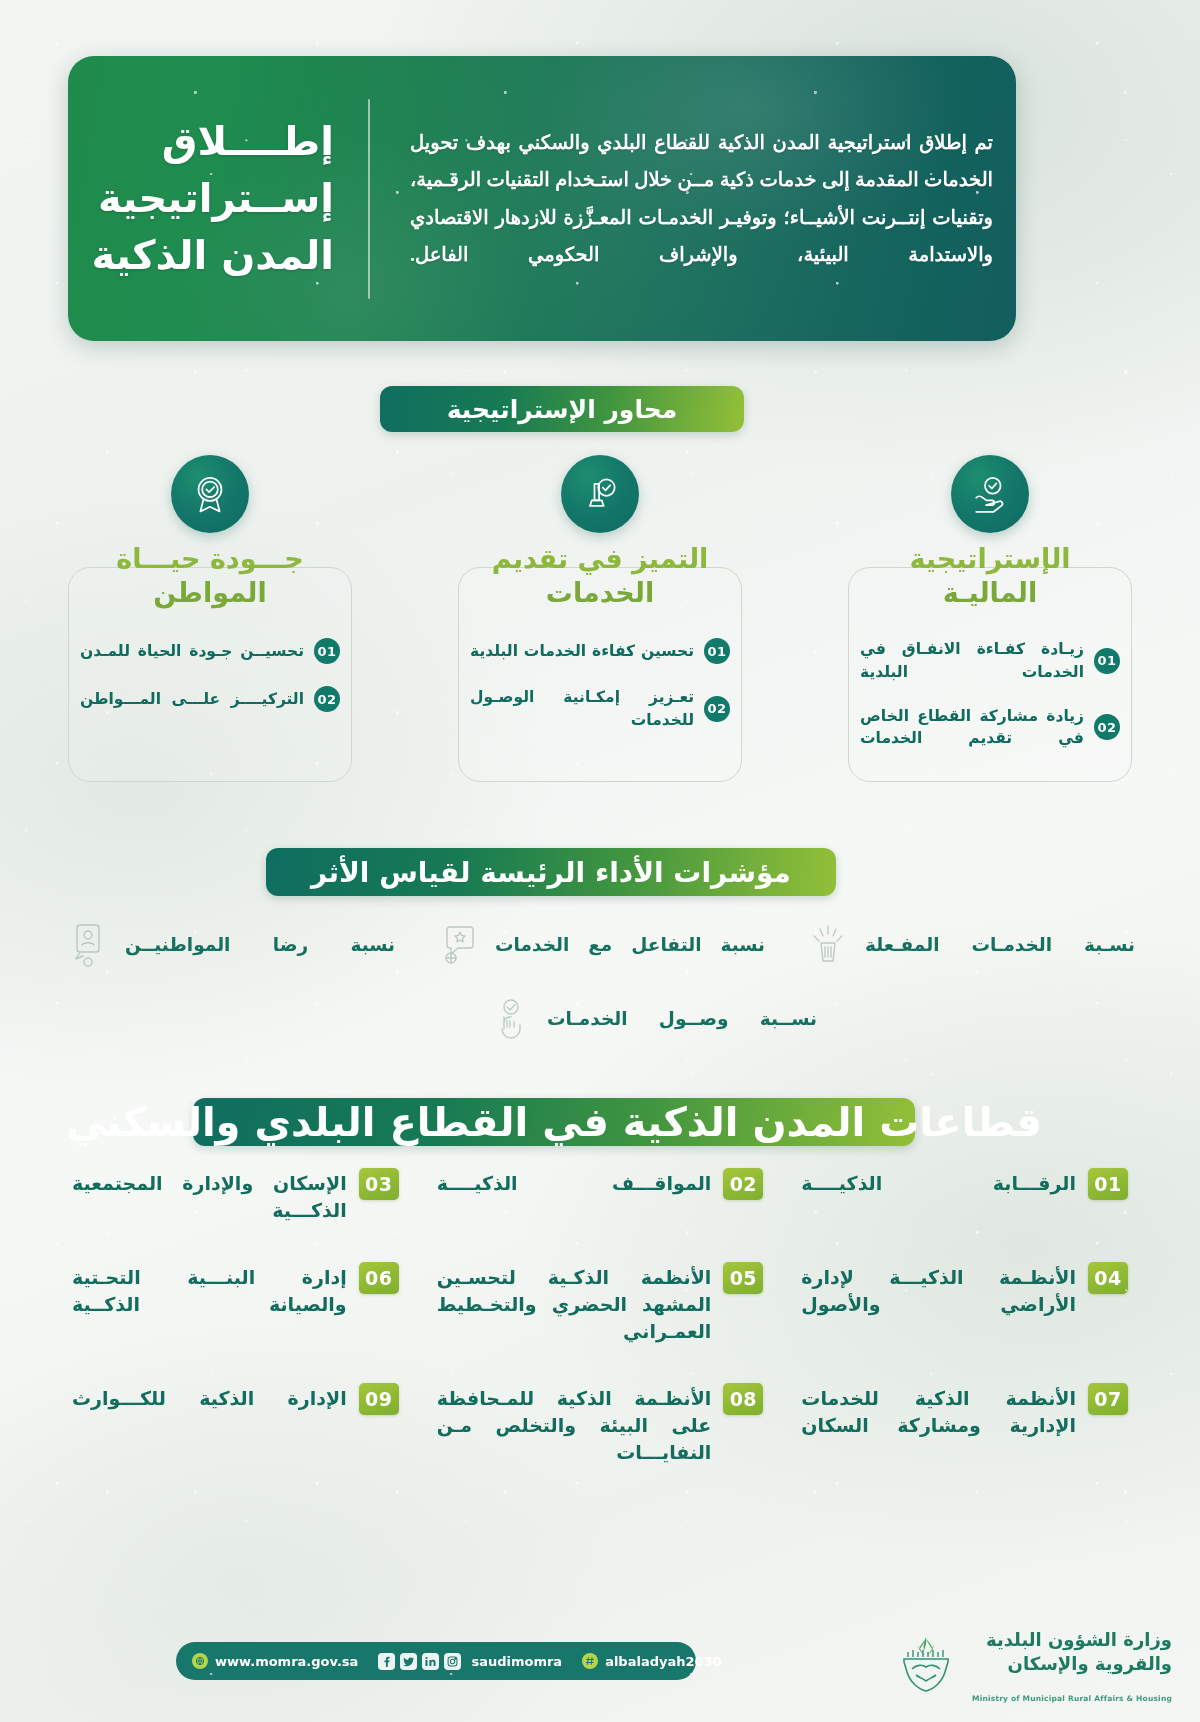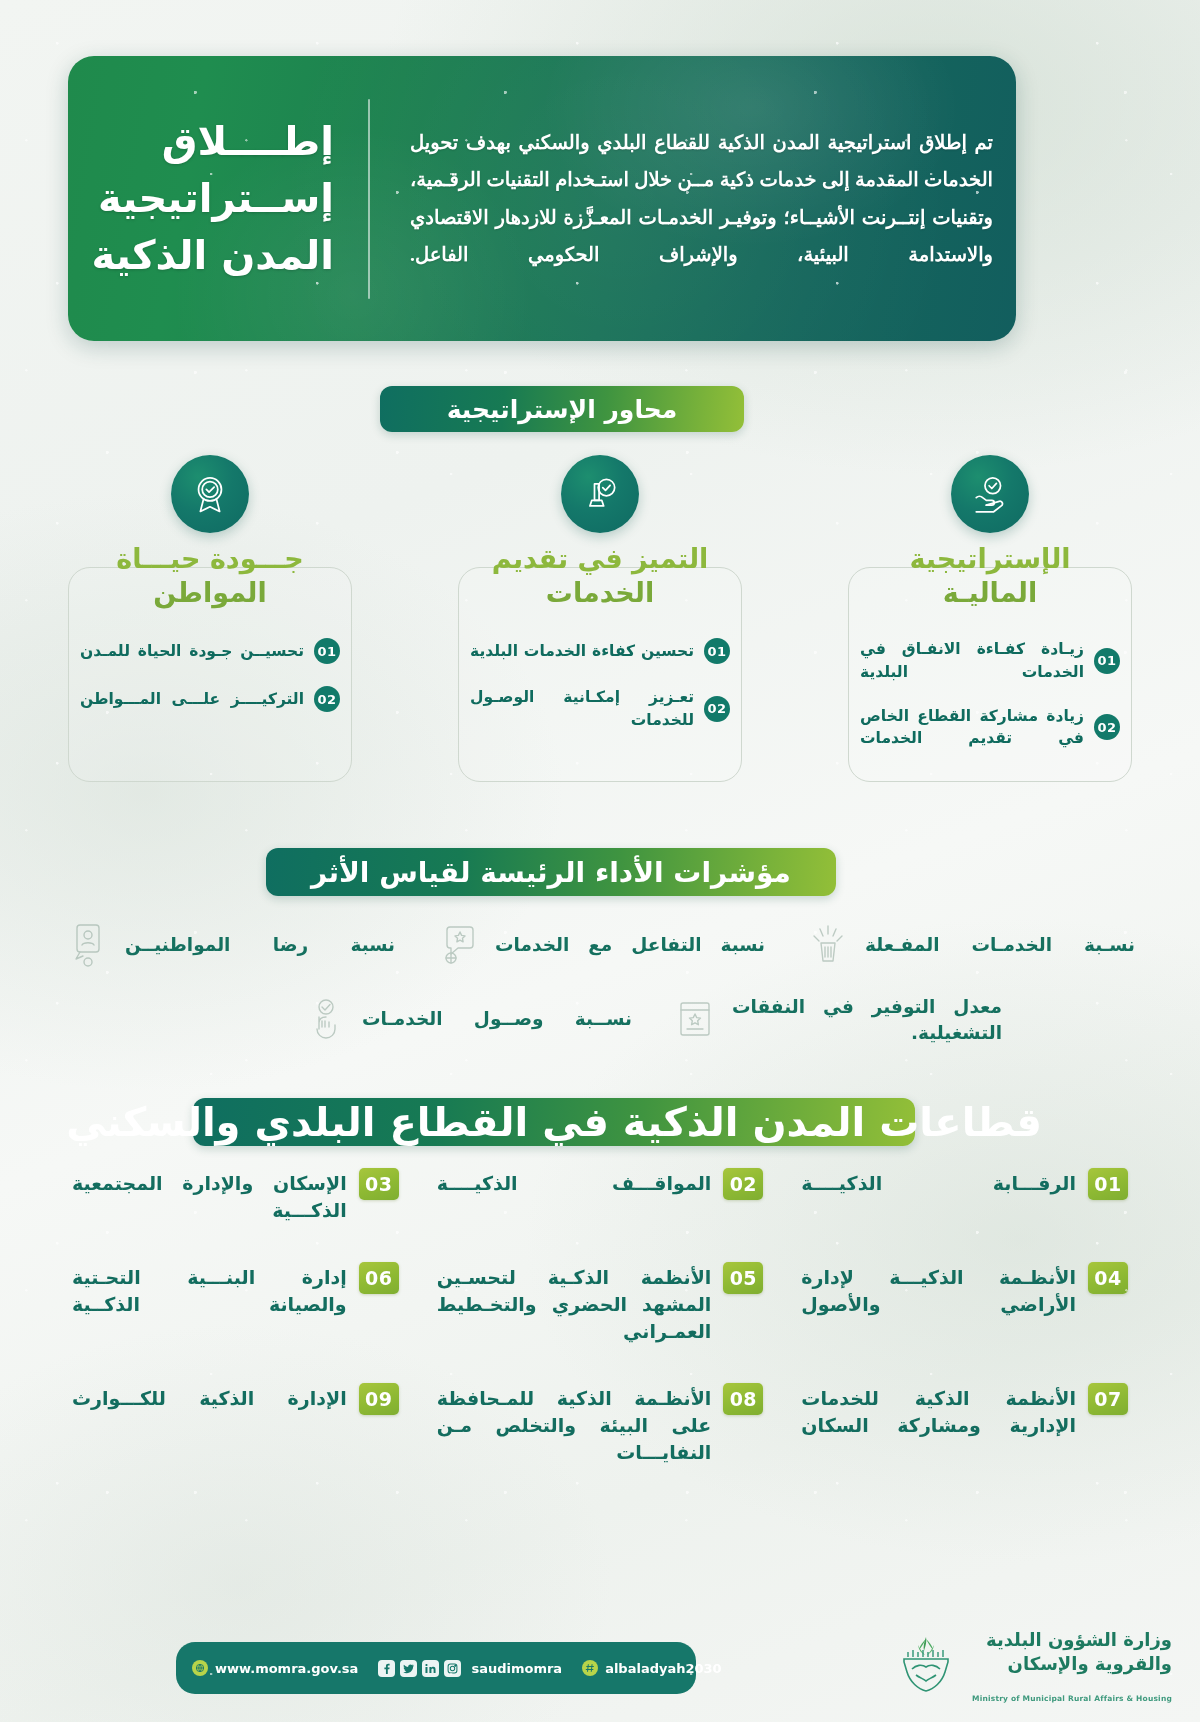--- a/index.html
+++ b/index.html
@@ -319,21 +319,21 @@
   .ministry-txt .en {
     font-size: 7.5px; font-weight: 700; color: #3f9a7e;
     letter-spacing: .2px; margin-top: 18px; direction: ltr; text-align: right;
     white-space: nowrap;
   }
   .emblem { width: 64px; height: 64px; display:block; }
 
   .social {
     position: absolute;
     top: 42px; left: 176px;
-    height: 52px;
+    height: 38px;
     width: 520px;
     border-radius: 19px;
     background: #16776a;
     display: flex;
     flex-direction: row;
     align-items: center;
     gap: 10px;
     padding: 0 16px;
     direction: ltr;
   }
@@ -506,31 +506,20 @@
             <circle cx="21" cy="10" r="7"></circle>
             <path d="M17 10l3 3 5-5.5"></path>
             <path d="M14 20v12M14 26c0-4 3-6 7-6"></path>
             <path d="M12 32c0 5 4 9 9 9s9-4 9-9v-4"></path>
             <path d="M17 24v6M20 24v6M24 25v5"></path>
           </svg>
         </div>
         <div class="kpi-label">نســبة وصــول الخدمـات</div>
       </div>
 
-      <div class="kpi">
-        <div class="kpi-ico">
-          <svg viewBox="0 0 40 44" fill="none" stroke="#8fa79b" stroke-width="1.4" stroke-linecap="round" stroke-linejoin="round">
-            <rect x="6" y="5" width="28" height="32" rx="2"></rect>
-            <path d="M6 12h28"></path>
-            <path d="M20 16l1.7 3.6 3.8.5-2.8 2.7.7 3.9L20 24.8l-3.4 1.9.7-3.9-2.8-2.7 3.8-.5z"></path>
-            <path d="M12 31h16"></path>
-          </svg>
-        </div>
-        <div class="kpi-label">معدل التوفير في النفقات التشغيلية.</div>
-      </div>
     </div>
 
   </div>
 
   <div class="banner banner-sect">قطاعات المدن الذكية في القطاع البلدي والسكني</div>
 
   <div class="sectors">
     <div class="sector">
       <span class="s-num">01</span>
       <span class="s-text">الرقـــابة الذكيــــة</span>

